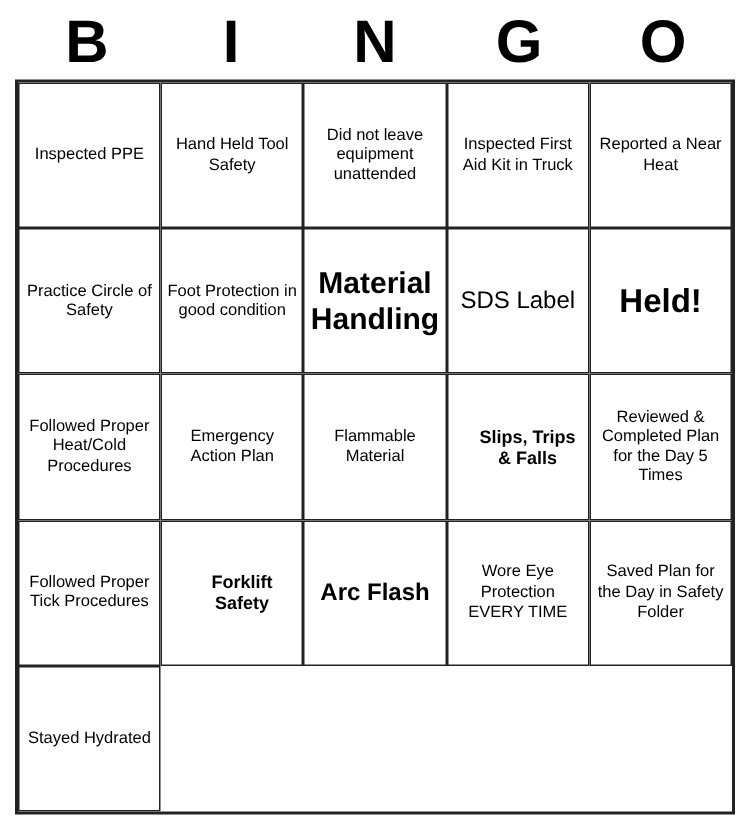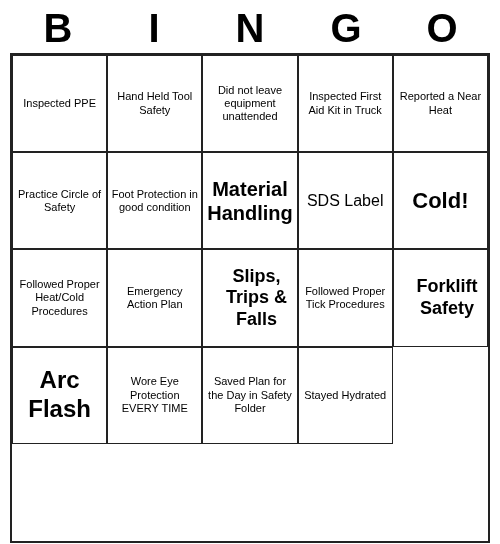--- a/index.html
+++ b/index.html
@@ -42,34 +42,34 @@
       padding: 3px;
       font-size: 11px;
       line-height: 1.2;
       background: #fff;
     }
     .bingo-cell.free {
       font-size: 22px;
       font-weight: bold;
     }
     .bingo-cell.large-text {
-      font-size: 18px;
+      font-size: 12px;
       font-weight: bold;
       padding-left: 16px;
     }
     .bingo-cell.xl-text {
       font-size: 16px;
       font-weight: normal;
     }
     .bingo-cell.material-handling {
       font-size: 20px;
       font-weight: bold;
     }
     .bingo-cell.arc-flash {
-      font-size: 24px;
+      font-size: 16px;
       font-weight: bold;
     }
   </style>
 </head>
 <body>
 
 <div class="bingo-header">
   <span class="bingo-header-letter">B</span>
   <span class="bingo-header-letter">I</span>
   <span class="bingo-header-letter">N</span>
@@ -80,23 +80,25 @@
 <div class="bingo-grid" id="grid">
 <div class="bingo-cell ">Inspected PPE</div>
     <div class="bingo-cell ">Hand Held Tool Safety</div>
     <div class="bingo-cell ">Did not leave equipment unattended</div>
     <div class="bingo-cell ">Inspected First Aid Kit in Truck</div>
     <div class="bingo-cell ">Reported a Near Heat</div>
     <div class="bingo-cell ">Practice Circle of Safety</div>
     <div class="bingo-cell ">Foot Protection in good condition</div>
     <div class="bingo-cell material-handling">Material Handling</div>
     <div class="bingo-cell xl-text">SDS Label</div>
-    <div class="bingo-cell free">Cold!</div>
+    <div class="bingo-cell free">Held!</div>
     <div class="bingo-cell ">Followed Proper Heat/Cold Procedures</div>
     <div class="bingo-cell ">Emergency Action Plan</div>
+    <div class="bingo-cell ">Flammable Material</div>
     <div class="bingo-cell large-text">Slips, Trips &amp; Falls</div>
+    <div class="bingo-cell ">Reviewed &amp; Completed Plan for the Day 5 Times</div>
     <div class="bingo-cell ">Followed Proper Tick Procedures</div>
     <div class="bingo-cell large-text">Forklift Safety</div>
     <div class="bingo-cell arc-flash">Arc Flash</div>
     <div class="bingo-cell ">Wore Eye Protection EVERY TIME</div>
     <div class="bingo-cell ">Saved Plan for the Day in Safety Folder</div>
     <div class="bingo-cell ">Stayed Hydrated</div>
   </div>
 
 </body></html>

